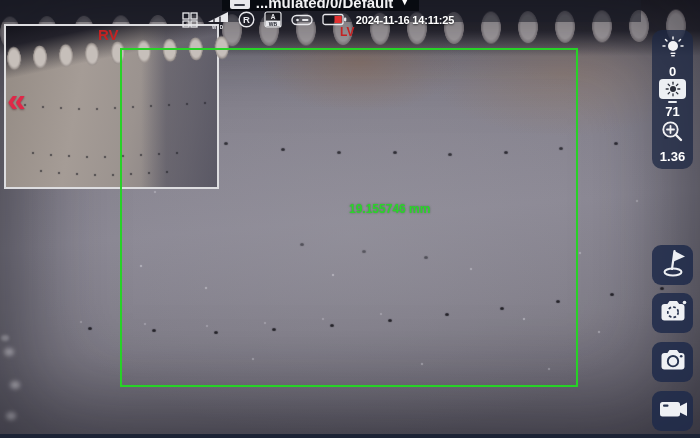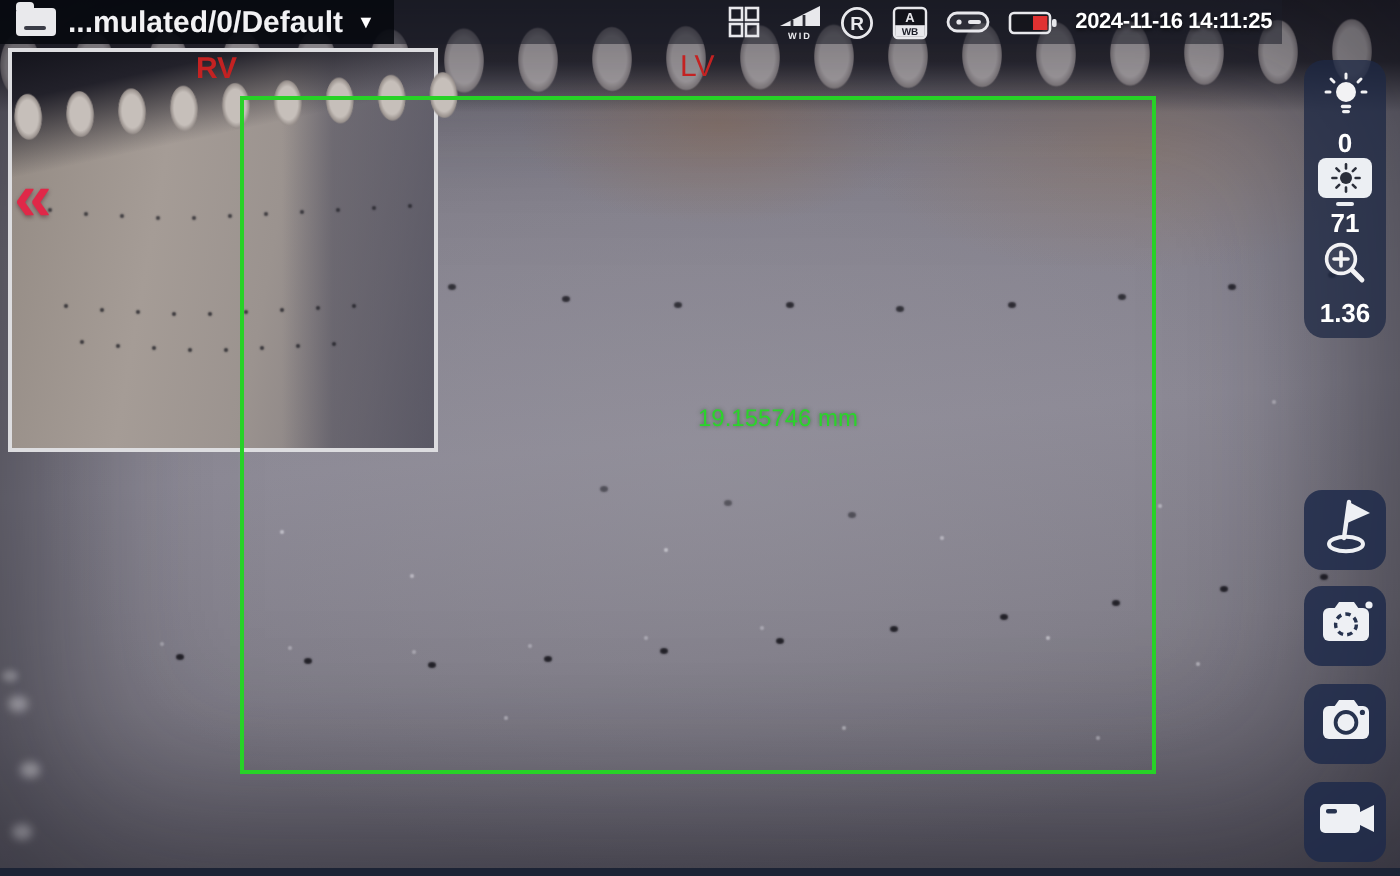--- a/index.html
+++ b/index.html
@@ -44,21 +44,21 @@
       80px 321px 1px 0 rgba(214,212,220,.5),144px 323px 1px 0 rgba(214,212,220,.5),
       206px 325px 1px 0 rgba(214,212,220,.5),264px 322px 1px 0 rgba(214,212,220,.5),
       322px 318px 1px 0 rgba(214,212,220,.5),380px 313px 1px 0 rgba(214,212,220,.5);}
   .edge-glints{position:absolute;left:0;top:0;width:6px;height:4px;border-radius:50%;
     box-shadow:6px 350px 4px 2px rgba(240,238,244,.8),12px 383px 4px 2px rgba(240,238,244,.8),
       8px 414px 4px 2px rgba(240,238,244,.75),2px 336px 3px 1px rgba(240,238,244,.6);}
   .vignette{position:absolute;inset:0;box-shadow:inset 0 0 90px 25px rgba(17,17,25,.55);pointer-events:none;}
   .bottom-strip{position:absolute;left:0;bottom:0;width:700px;height:4px;background:#1c2335;}
 
   
-  .pip{position:absolute;left:4px;top:24px;width:215px;height:202px;z-index:5;box-sizing:border-box;
+  .pip{position:absolute;left:4px;top:24px;width:215px;height:165px;z-index:5;box-sizing:border-box;
     border:2px solid #dddde0;
     background:
       linear-gradient(168deg,#14141c 0%,#22212a 10%,rgba(34,33,42,0) 26%),
       linear-gradient(90deg,rgba(0,0,0,0) 64%,rgba(73,73,90,.5) 76%,rgba(73,73,90,.55) 100%),
       linear-gradient(100deg,#948b84 0%,#a59c96 35%,#9b938f 60%,#837d80 85%,#6f6b72 100%);}
   .pip-teeth{position:absolute;left:-4px;top:9px;width:230px;height:38px;
     background-image:radial-gradient(9px 15px at 12px 18px,#c6bfba 55%,#978f8b 74%,rgba(0,0,0,0) 78%);
     background-size:26px 38px;background-repeat:repeat-x;transform:rotate(-3deg);}
   .pip-holes{position:absolute;left:0;top:0;width:2px;height:2px;border-radius:50%;
     box-shadow:
@@ -72,27 +72,27 @@
       34px 144px 1px 0 rgba(30,30,36,.85),52px 146px 1px 0 rgba(30,30,36,.85),70px 147px 1px 0 rgba(30,30,36,.85),
       88px 148px 1px 0 rgba(30,30,36,.85),106px 148px 1px 0 rgba(30,30,36,.85),124px 147px 1px 0 rgba(30,30,36,.85),
       142px 146px 1px 0 rgba(30,30,36,.85),160px 145px 1px 0 rgba(30,30,36,.85);}
   .pip-label{position:absolute;left:92px;top:0px;color:#c42222;font-size:15px;font-weight:bold;z-index:7;}
   .pip-collapse{position:absolute;left:1px;top:56px;color:#e02848;font-size:34px;font-weight:bold;
     line-height:1;z-index:7;cursor:pointer;text-shadow:0 1px 2px rgba(60,0,10,.4);}
 
   
   .measure-rect{position:absolute;left:120px;top:48px;width:458px;height:339px;z-index:6;
     box-sizing:border-box;border:2px solid #27d227;}
-  .lv-label{position:absolute;left:340px;top:25px;color:#c42222;font-size:15px;font-weight:normal;z-index:7;}
-  .measure-value{position:absolute;left:349px;top:202px;color:#2bd42b;font-size:12px;font-weight:400;
+  .lv-label{position:absolute;left:340px;top:25px;color:#c42222;font-size:12px;font-weight:bold;z-index:7;}
+  .measure-value{position:absolute;left:349px;top:202px;color:#2bd42b;font-size:12px;font-weight:700;
     z-index:7;text-shadow:0 0 2px rgba(0,70,0,.5);}
 
   
   .topbar{position:absolute;left:0;top:0;width:641px;height:22px;z-index:10;
-    background:rgba(28,30,40,.55);display:flex;align-items:center;justify-content:space-between;}
+    background:rgba(28,30,40,.55);display:flex;align-items:center;justify-content:center;flex-direction:column;}
   .path-chip{height:22px;background:rgba(6,8,14,.85);display:flex;align-items:center;
     padding:0 10px 0 8px;gap:6px;cursor:pointer;}
   .folder-icon{position:relative;width:20px;height:14px;background:#e9e9ec;border-radius:2px;}
   .folder-icon::before{content:"";position:absolute;left:0;top:-3px;width:9px;height:4px;
     background:#e9e9ec;border-radius:2px 2px 0 0;}
   .folder-icon::after{content:"";position:absolute;left:4px;bottom:3px;width:11px;height:2.5px;
     background:#3a3c46;border-radius:1px;}
   .path-text{color:#f2f2f4;font-size:15px;font-weight:600;white-space:nowrap;}
   .path-caret{color:#fff;font-size:9px;margin-left:1px;}
   .status-group{display:flex;align-items:center;gap:9px;padding-right:5px;}

